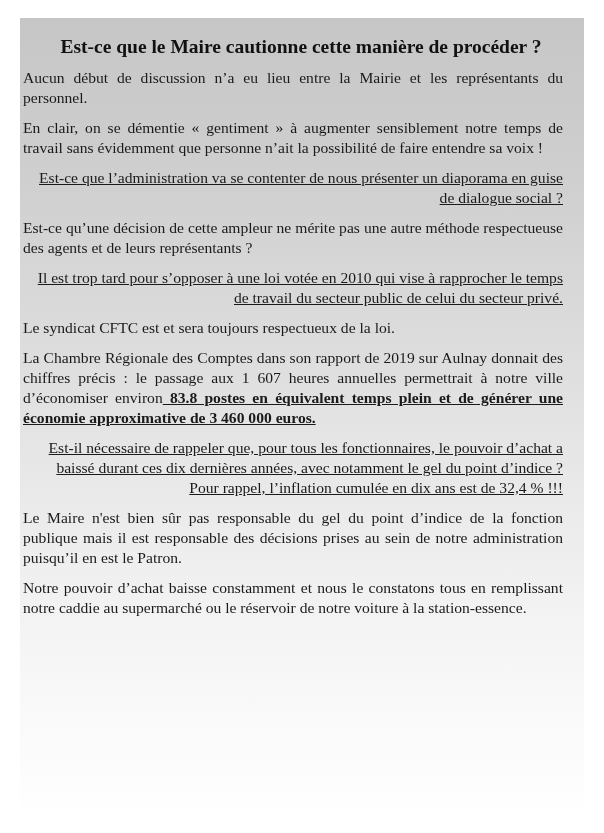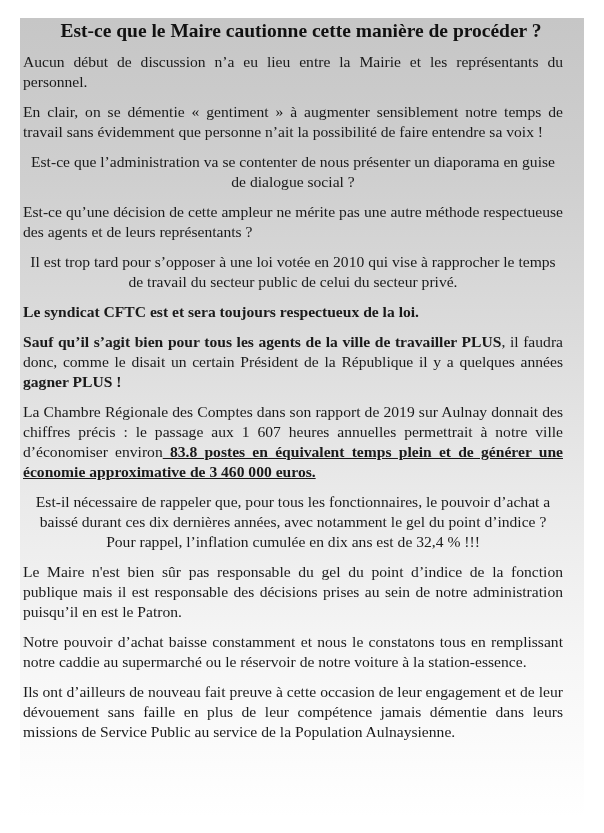--- a/index.html
+++ b/index.html
@@ -26,30 +26,30 @@
       font-family: "Liberation Serif", "DejaVu Serif", serif;
       color: #1a1a1a;
       font-size: 15.6px;
       line-height: 20px;
     }
     .title {
       text-align: center;
       font-weight: bold;
       font-size: 19.5px;
       line-height: 26px;
-      margin: 0 0 8px 0;
+      margin: 16px 0 8px 0;
       padding-top: 0;
       color: #111;
     }
     p {
       margin: 0 16px 10px 0;
       text-align: justify;
     }
-    p.left { text-align: center; }
-    .b { font-weight: bold; }
+    p.left { text-align: right; text-decoration: underline; }
+    .b { font-weight: normal; }
     .bu { font-weight: bold; text-decoration: underline; }
     .linebreak { display: block; }
   </style>
 </head>
 <body>
 
 <div class="sheet"></div>
 
 <div class="content">
   <div class="title">Est-ce que le Maire cautionne cette manière de procéder ?</div>
@@ -59,28 +59,26 @@
   <p>En clair, on se démentie « gentiment » à augmenter sensiblement notre temps de travail sans évidemment que personne n’ait la possibilité de faire entendre sa voix !</p>
 
   <p class="left">Est-ce que l’administration va se contenter de nous présenter un diaporama en guise de dialogue social ?</p>
 
   <p>Est-ce qu’une décision de cette ampleur ne mérite pas une autre méthode respectueuse des agents et de leurs représentants ?</p>
 
   <p class="left">Il est trop tard pour s’opposer à une loi votée en 2010 qui vise à rapprocher le temps de travail du secteur public de celui du secteur privé.</p>
 
   <p class="b">Le syndicat CFTC est et sera toujours respectueux de la loi.</p>
 
-  <p><span class="b">Sauf qu’il s’agit bien pour tous les agents de la ville de travailler PLUS</span><span>, il faudra donc, comme le disait un certain Président de la République il y a quelques années </span><span class="b">gagner PLUS !</span></p>
 
   <p><span>La Chambre Régionale des Comptes dans son rapport de 2019 sur Aulnay donnait des chiffres précis : le passage aux 1 607 heures annuelles permettrait à notre ville d’économiser environ</span><span class="bu"> 83.8 postes en équivalent temps plein et de générer une économie approximative de 3 460 000 euros.</span></p>
 
   <p class="left">
       <span class="linebreak">Est-il nécessaire de rappeler que, pour tous les fonctionnaires, le pouvoir d’achat a baissé durant ces dix dernières années, avec notamment le gel du point d’indice ?</span>
       <span class="linebreak">Pour rappel, l’inflation cumulée en dix ans est de 32,4 % !!!</span>
     </p>
 
   <p>Le Maire n'est bien sûr pas responsable du gel du point d’indice de la fonction publique mais il est responsable des décisions prises au sein de notre administration puisqu’il en est le Patron.</p>
 
   <p>Notre pouvoir d’achat baisse constamment et nous le constatons tous en remplissant notre caddie au supermarché ou le réservoir de notre voiture à la station-essence.</p>
 
 
-  <p>Ils ont d’ailleurs de nouveau fait preuve à cette occasion de leur engagement et de leur dévouement sans faille en plus de leur compétence jamais démentie dans leurs missions de Service Public au service de la Population Aulnaysienne.</p>
 </div>
 
 </body></html>

